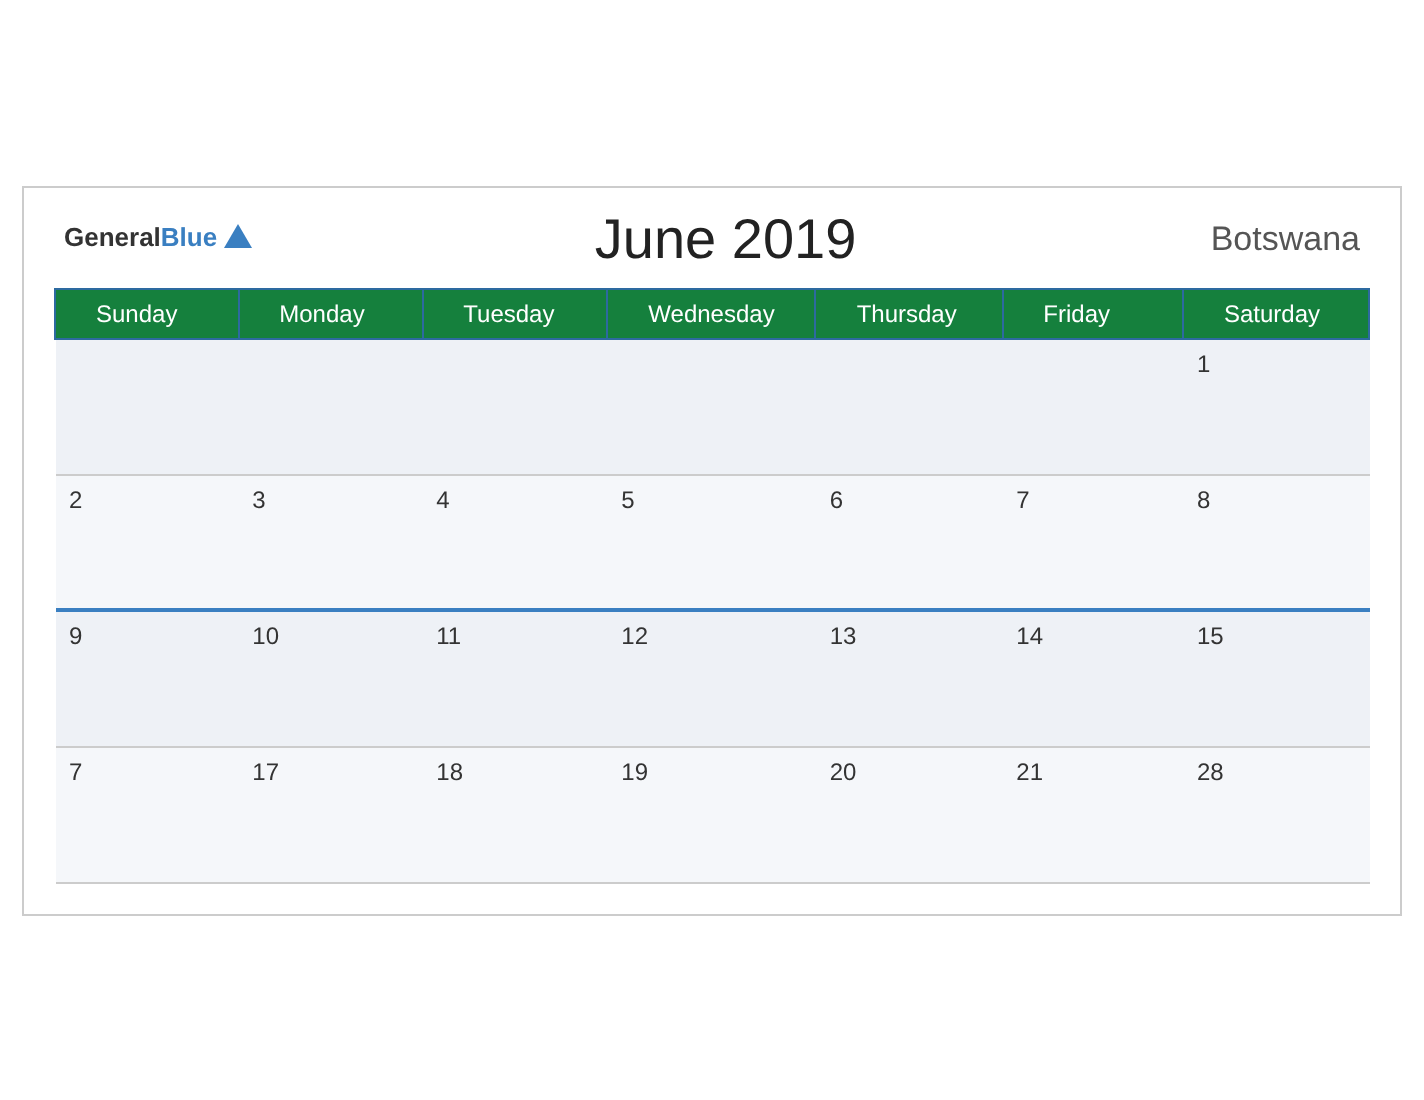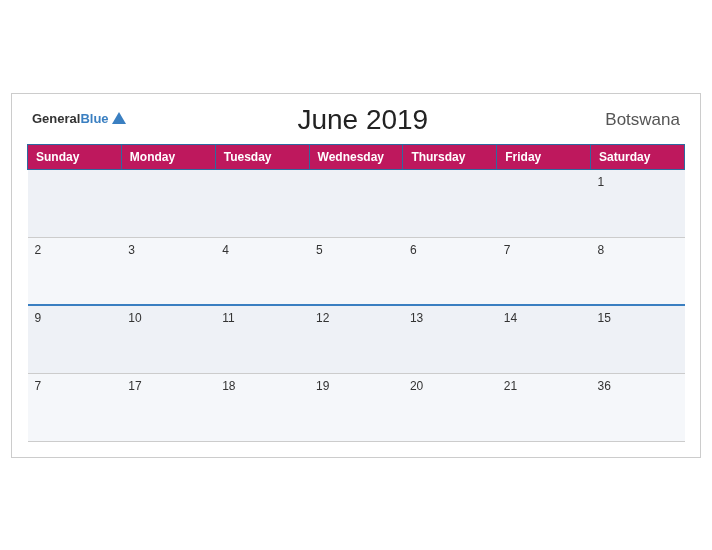--- a/index.html
+++ b/index.html
@@ -50,25 +50,25 @@
       font-size: 17px;
       color: #555;
       text-align: right;
       min-width: 80px;
     }
     .calendar-grid {
       width: 100%;
       border-collapse: collapse;
     }
     .calendar-grid thead tr th {
-      background: #be185d;
+      background: #15803d;
       color: #fff;
       font-size: 12px;
-      font-weight: bold;
-      padding: 5px 8px;
+      font-weight: normal;
+      padding: 5px 20px;
       text-align: left;
       border: 1px solid #2d6aa0;
     }
     .calendar-grid tbody tr td {
       width: calc(100% / 7);
       height: 68px;
       vertical-align: top;
       padding: 5px 7px;
       font-size: 12px;
       color: #333;
@@ -145,17 +145,17 @@
           <td><span class="day-num">14</span></td>
           <td><span class="day-num">15</span></td>
         </tr>
         <tr>
           <td><span class="day-num">7</span></td>
           <td><span class="day-num">17</span></td>
           <td><span class="day-num">18</span></td>
           <td><span class="day-num">19</span></td>
           <td><span class="day-num">20</span></td>
           <td><span class="day-num">21</span></td>
-          <td><span class="day-num">36</span></td>
+          <td><span class="day-num">28</span></td>
         </tr>
       </tbody>
   </table>
 </div>
 
 </body></html>

